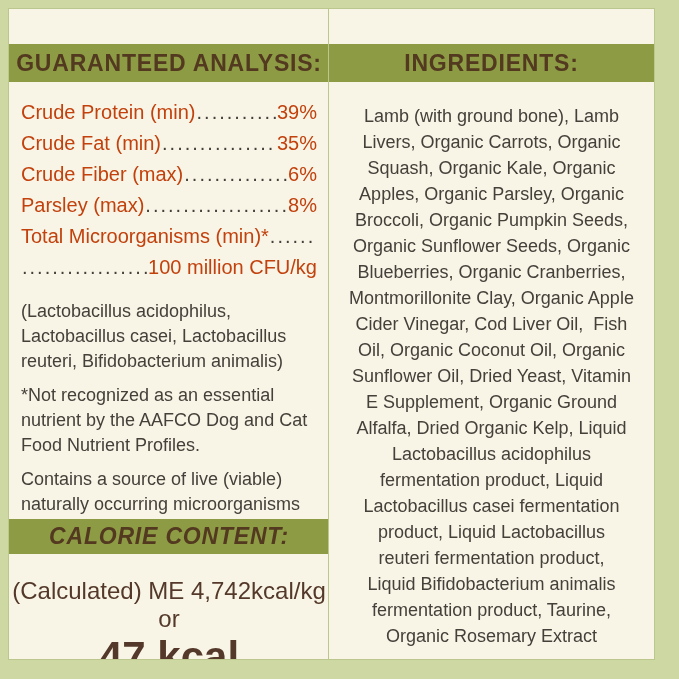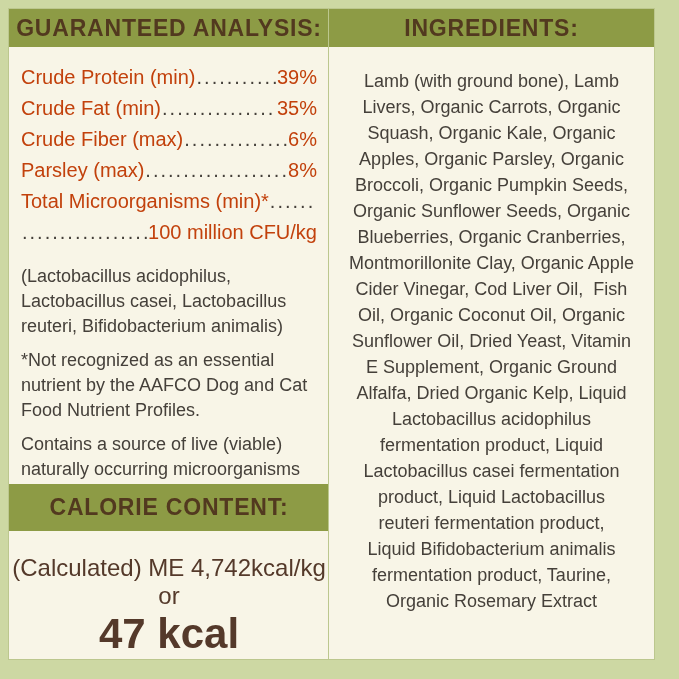--- a/index.html
+++ b/index.html
@@ -28,22 +28,23 @@
   .band {
     background: #8d9b45;
     color: #52391f;
     font-weight: bold;
     font-size: 23px;
     letter-spacing: 0.8px;
     display: flex;
     align-items: center;
     justify-content: center;
     height: 38px;
+    margin-top: 35px;
   }
-  .band.small { height: 47px; }
+  .band.small { height: 35px; font-style: italic; }
   .analysis-list {
     padding: 15px 12px 0 12px;
     color: #c2410c;
     font-size: 20px;
   }
   .analysis-row {
     display: flex;
     align-items: baseline;
     height: 31px;
     line-height: 31px;

